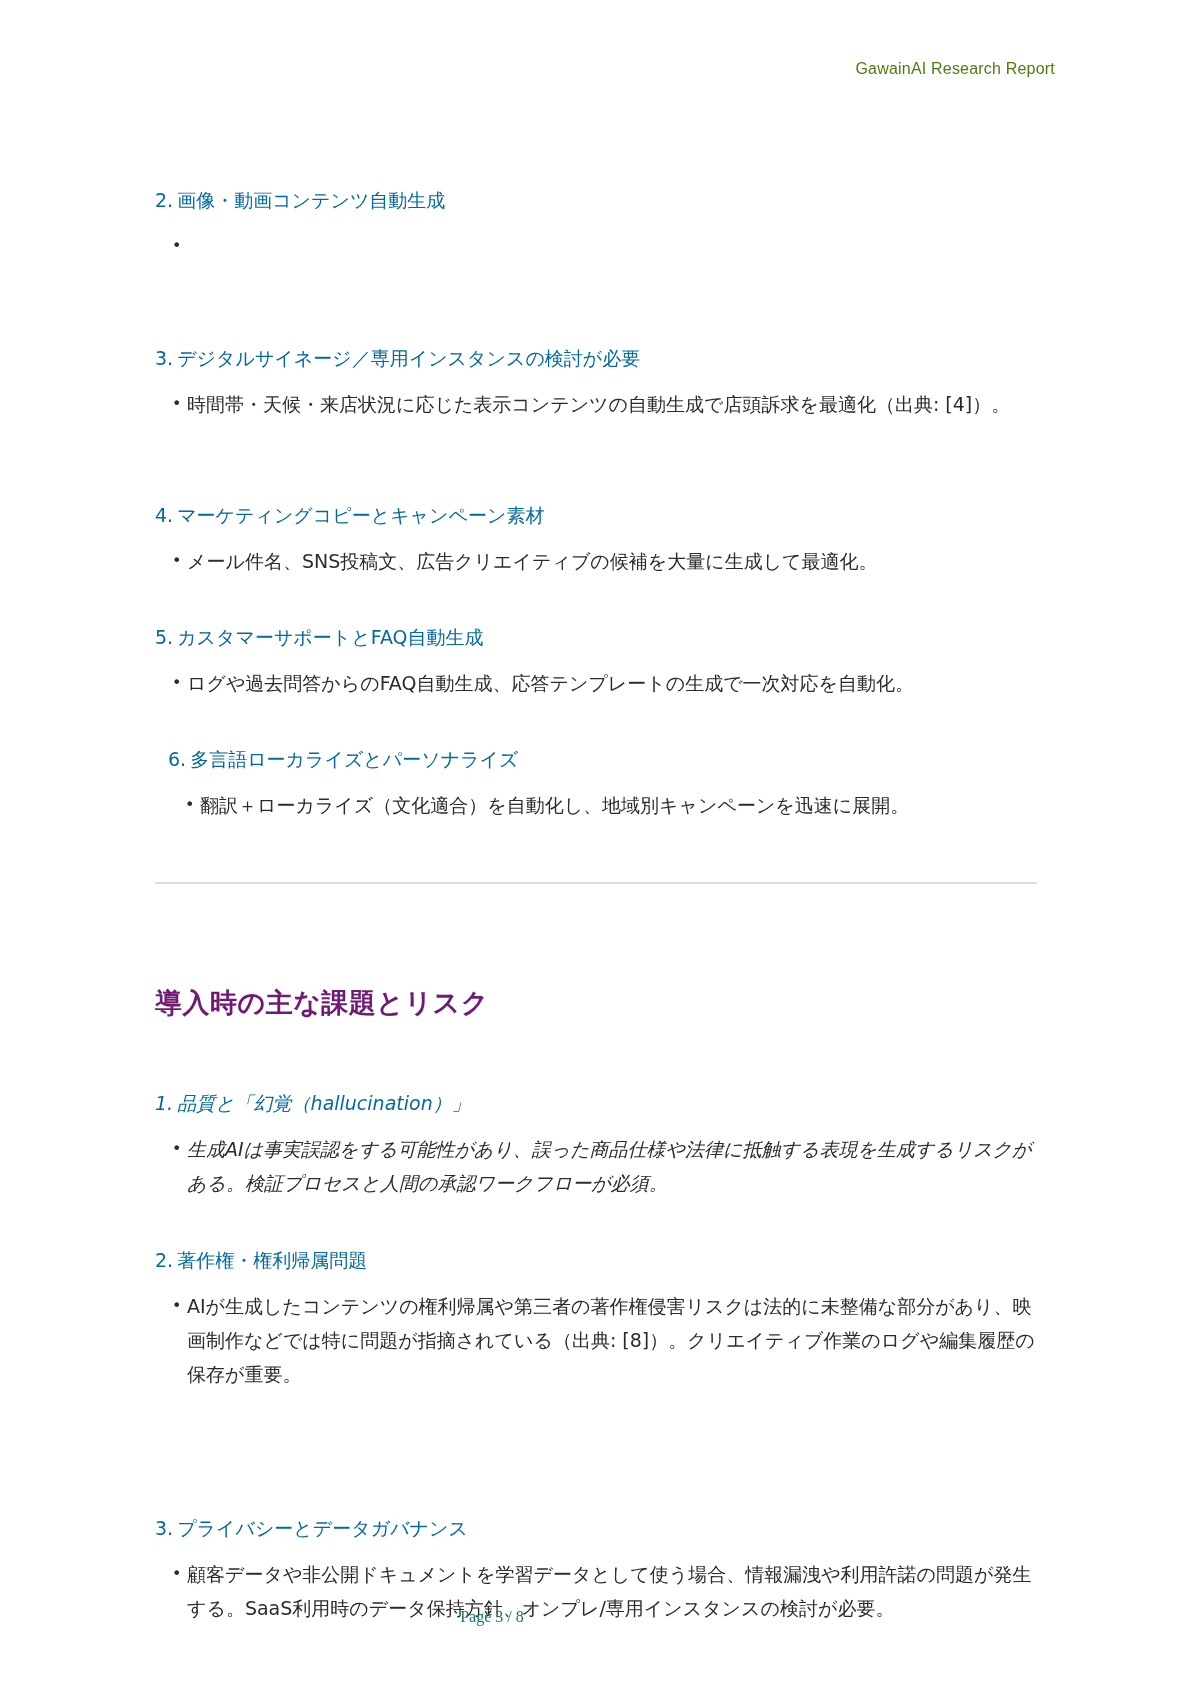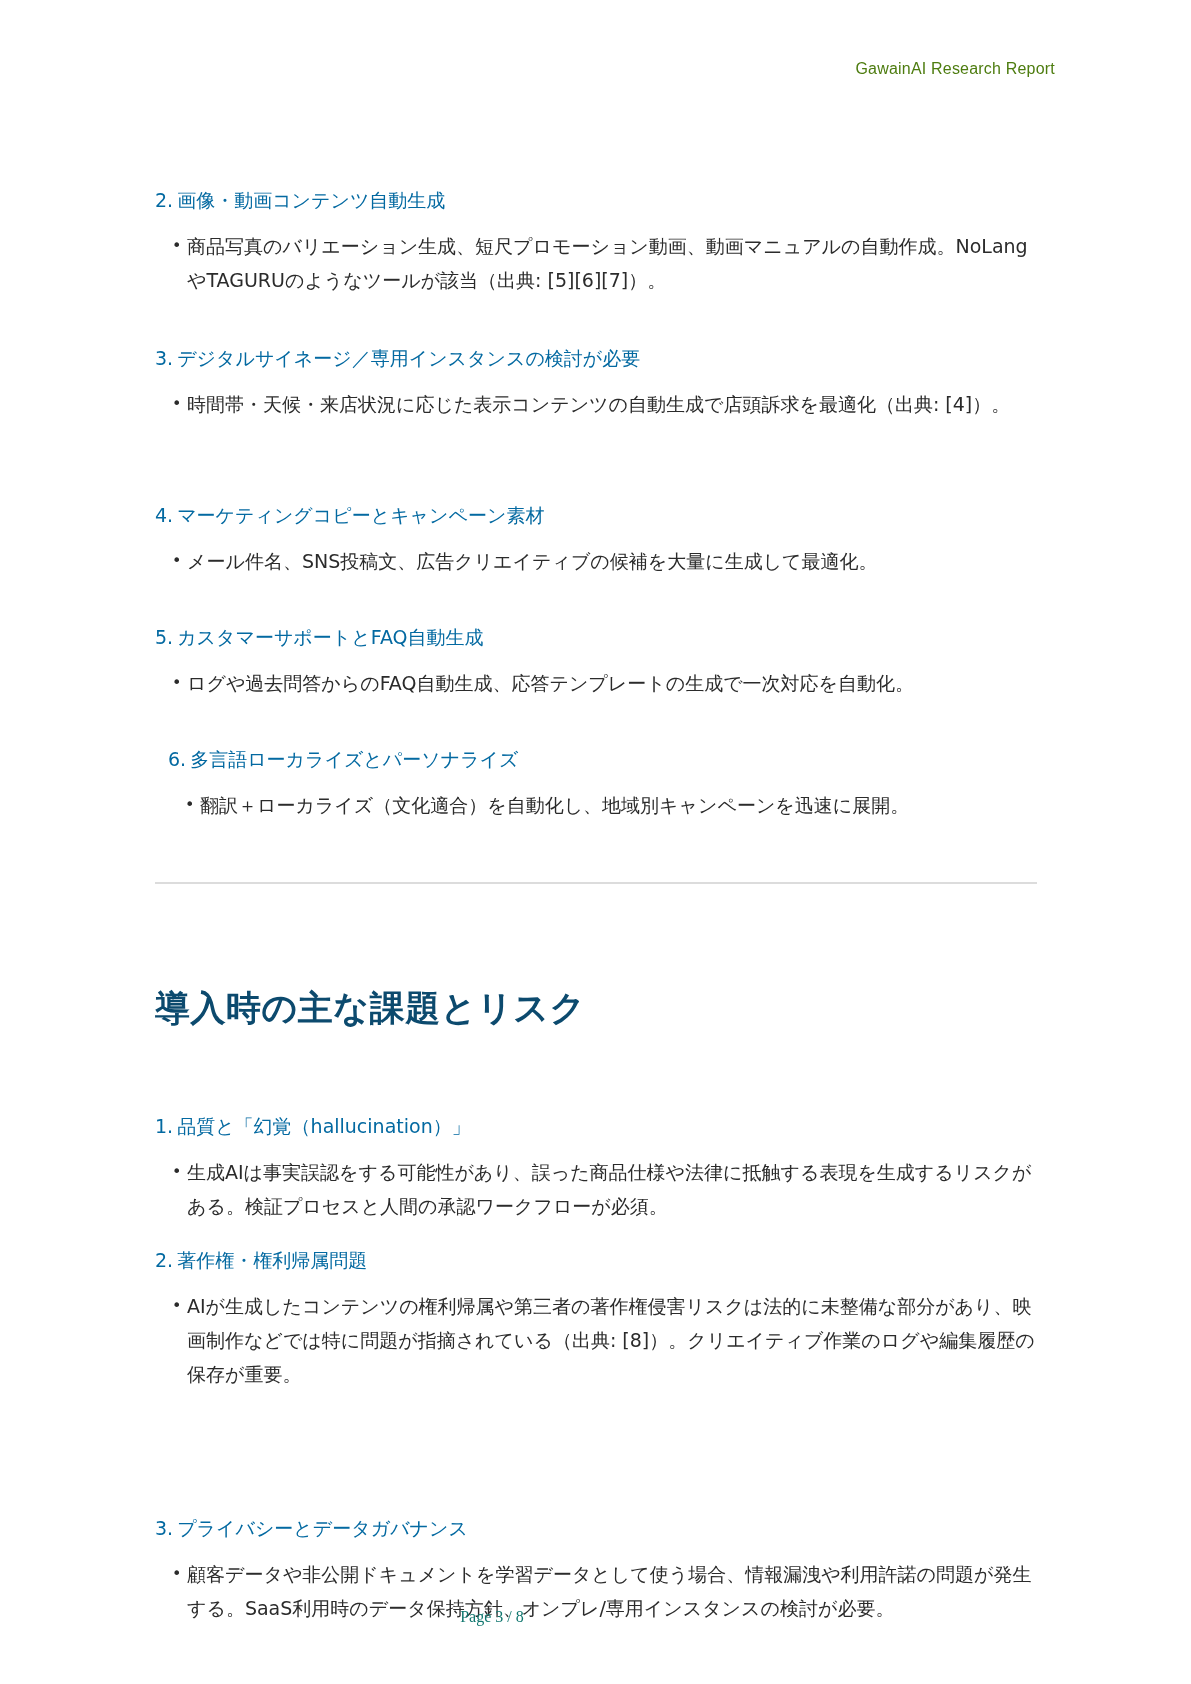--- a/index.html
+++ b/index.html
@@ -63,23 +63,23 @@
       left: 155px;
       top: 882px;
       width: 882px;
       height: 0;
       border-top: 2px solid #dcdcdc;
     }
     .section-heading {
       position: absolute;
       left: 155px;
       top: 985px;
-      font-size: 35px;
+      font-size: 27px;
       font-weight: bold;
-      color: #0c4a6e;
+      color: #701a75;
       letter-spacing: 0.5px;
       margin: 0;
       font-family: Liberation Serif, serif;
     }
     .page-footer {
       position: absolute;
       top: 1608px;
       left: 0;
       width: 984px;
       text-align: center;
@@ -94,21 +94,20 @@
 <div class="running-header">GawainAI Research Report</div>
 
 <div class="content">
 
   <div class="list-item" style="top:187px;">
     <div class="item-title">
       <span class="num">2.</span><span>画像・動画コンテンツ自動生成</span>
     </div>
     <div class="bullet-row">
       <span class="bullet">•</span>
-      <span>商品写真のバリエーション生成、短尺プロモーション動画、動画マニュアルの自動作成。NoLangやTAGURUのようなツールが該当（出典: [5][6][7]）。</span>
     </div>
   </div>
 
   <div class="list-item" style="top:345px;">
     <div class="item-title">
       <span class="num">3.</span><span>デジタルサイネージ／専用インスタンスの検討が必要</span>
     </div>
     <div class="bullet-row">
       <span class="bullet">•</span>
       <span>時間帯・天候・来店状況に応じた表示コンテンツの自動生成で店頭訴求を最適化（出典: [4]）。</span>
@@ -138,21 +137,21 @@
   <div class="list-item" style="top:746px;margin-left:13px;">
     <div class="item-title">
       <span class="num">6.</span><span>多言語ローカライズとパーソナライズ</span>
     </div>
     <div class="bullet-row">
       <span class="bullet">•</span>
       <span>翻訳＋ローカライズ（文化適合）を自動化し、地域別キャンペーンを迅速に展開。</span>
     </div>
   </div>
 
-  <div class="list-item" style="top:1113px;">
+  <div class="list-item" style="top:1090px;font-style:italic;">
     <div class="item-title">
       <span class="num">1.</span><span>品質と「幻覚（hallucination）」</span>
     </div>
     <div class="bullet-row">
       <span class="bullet">•</span>
       <span>生成AIは事実誤認をする可能性があり、誤った商品仕様や法律に抵触する表現を生成するリスクがある。検証プロセスと人間の承認ワークフローが必須。</span>
     </div>
   </div>
 
   <div class="list-item" style="top:1247px;">

